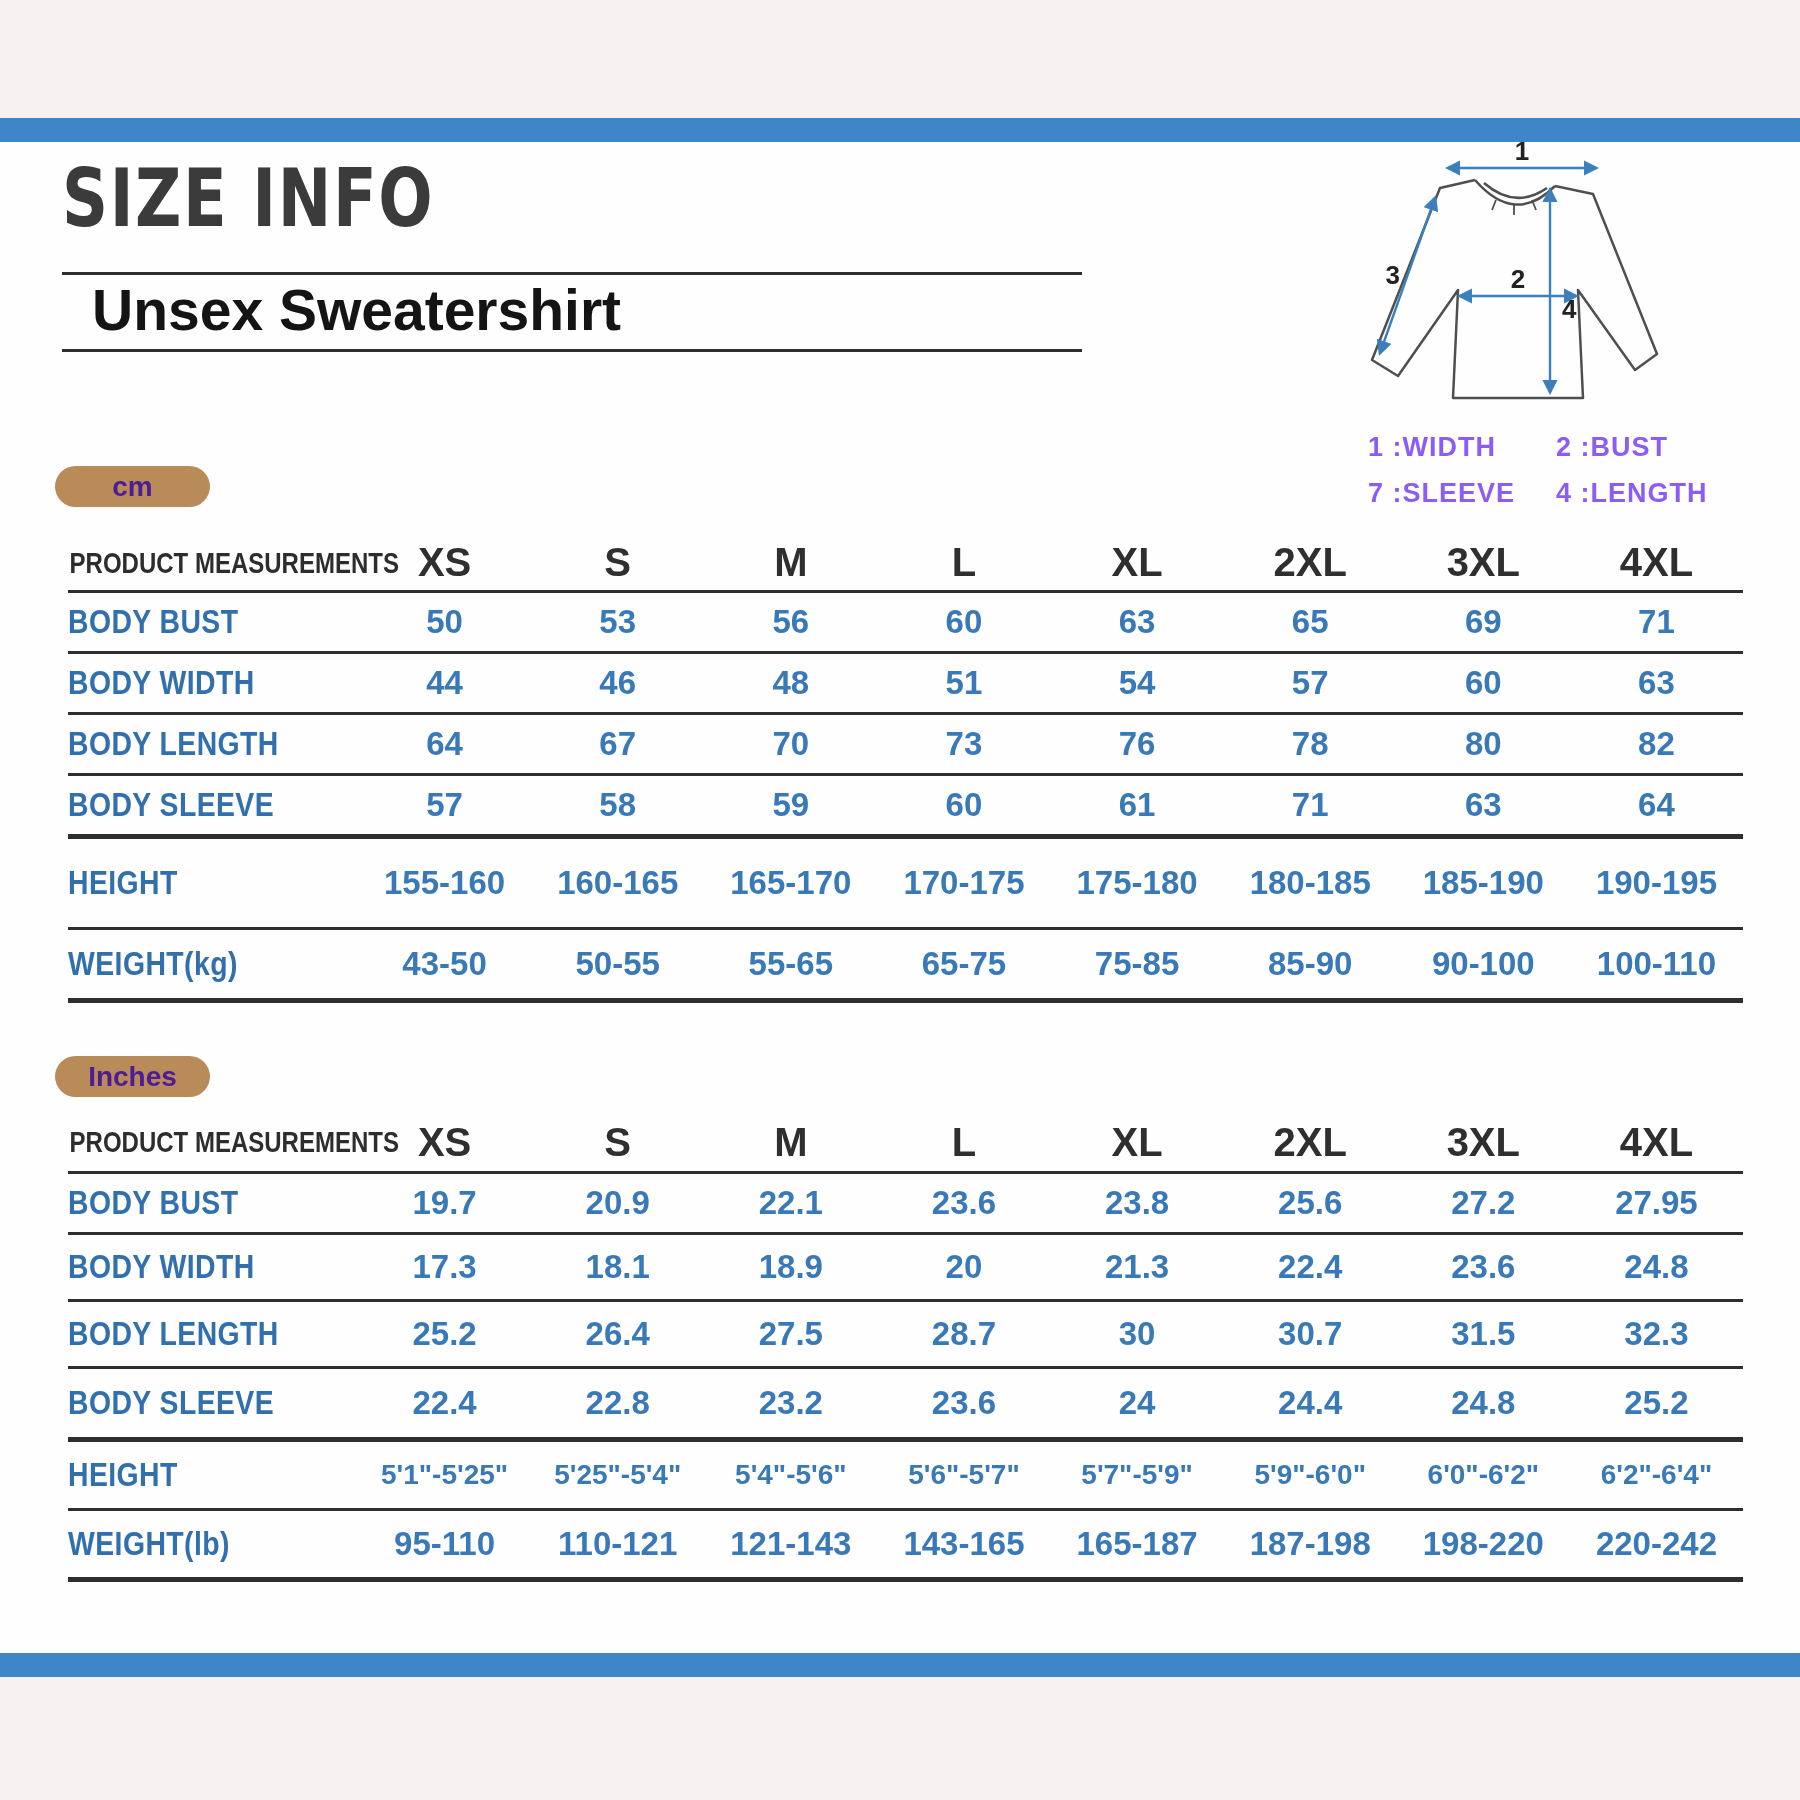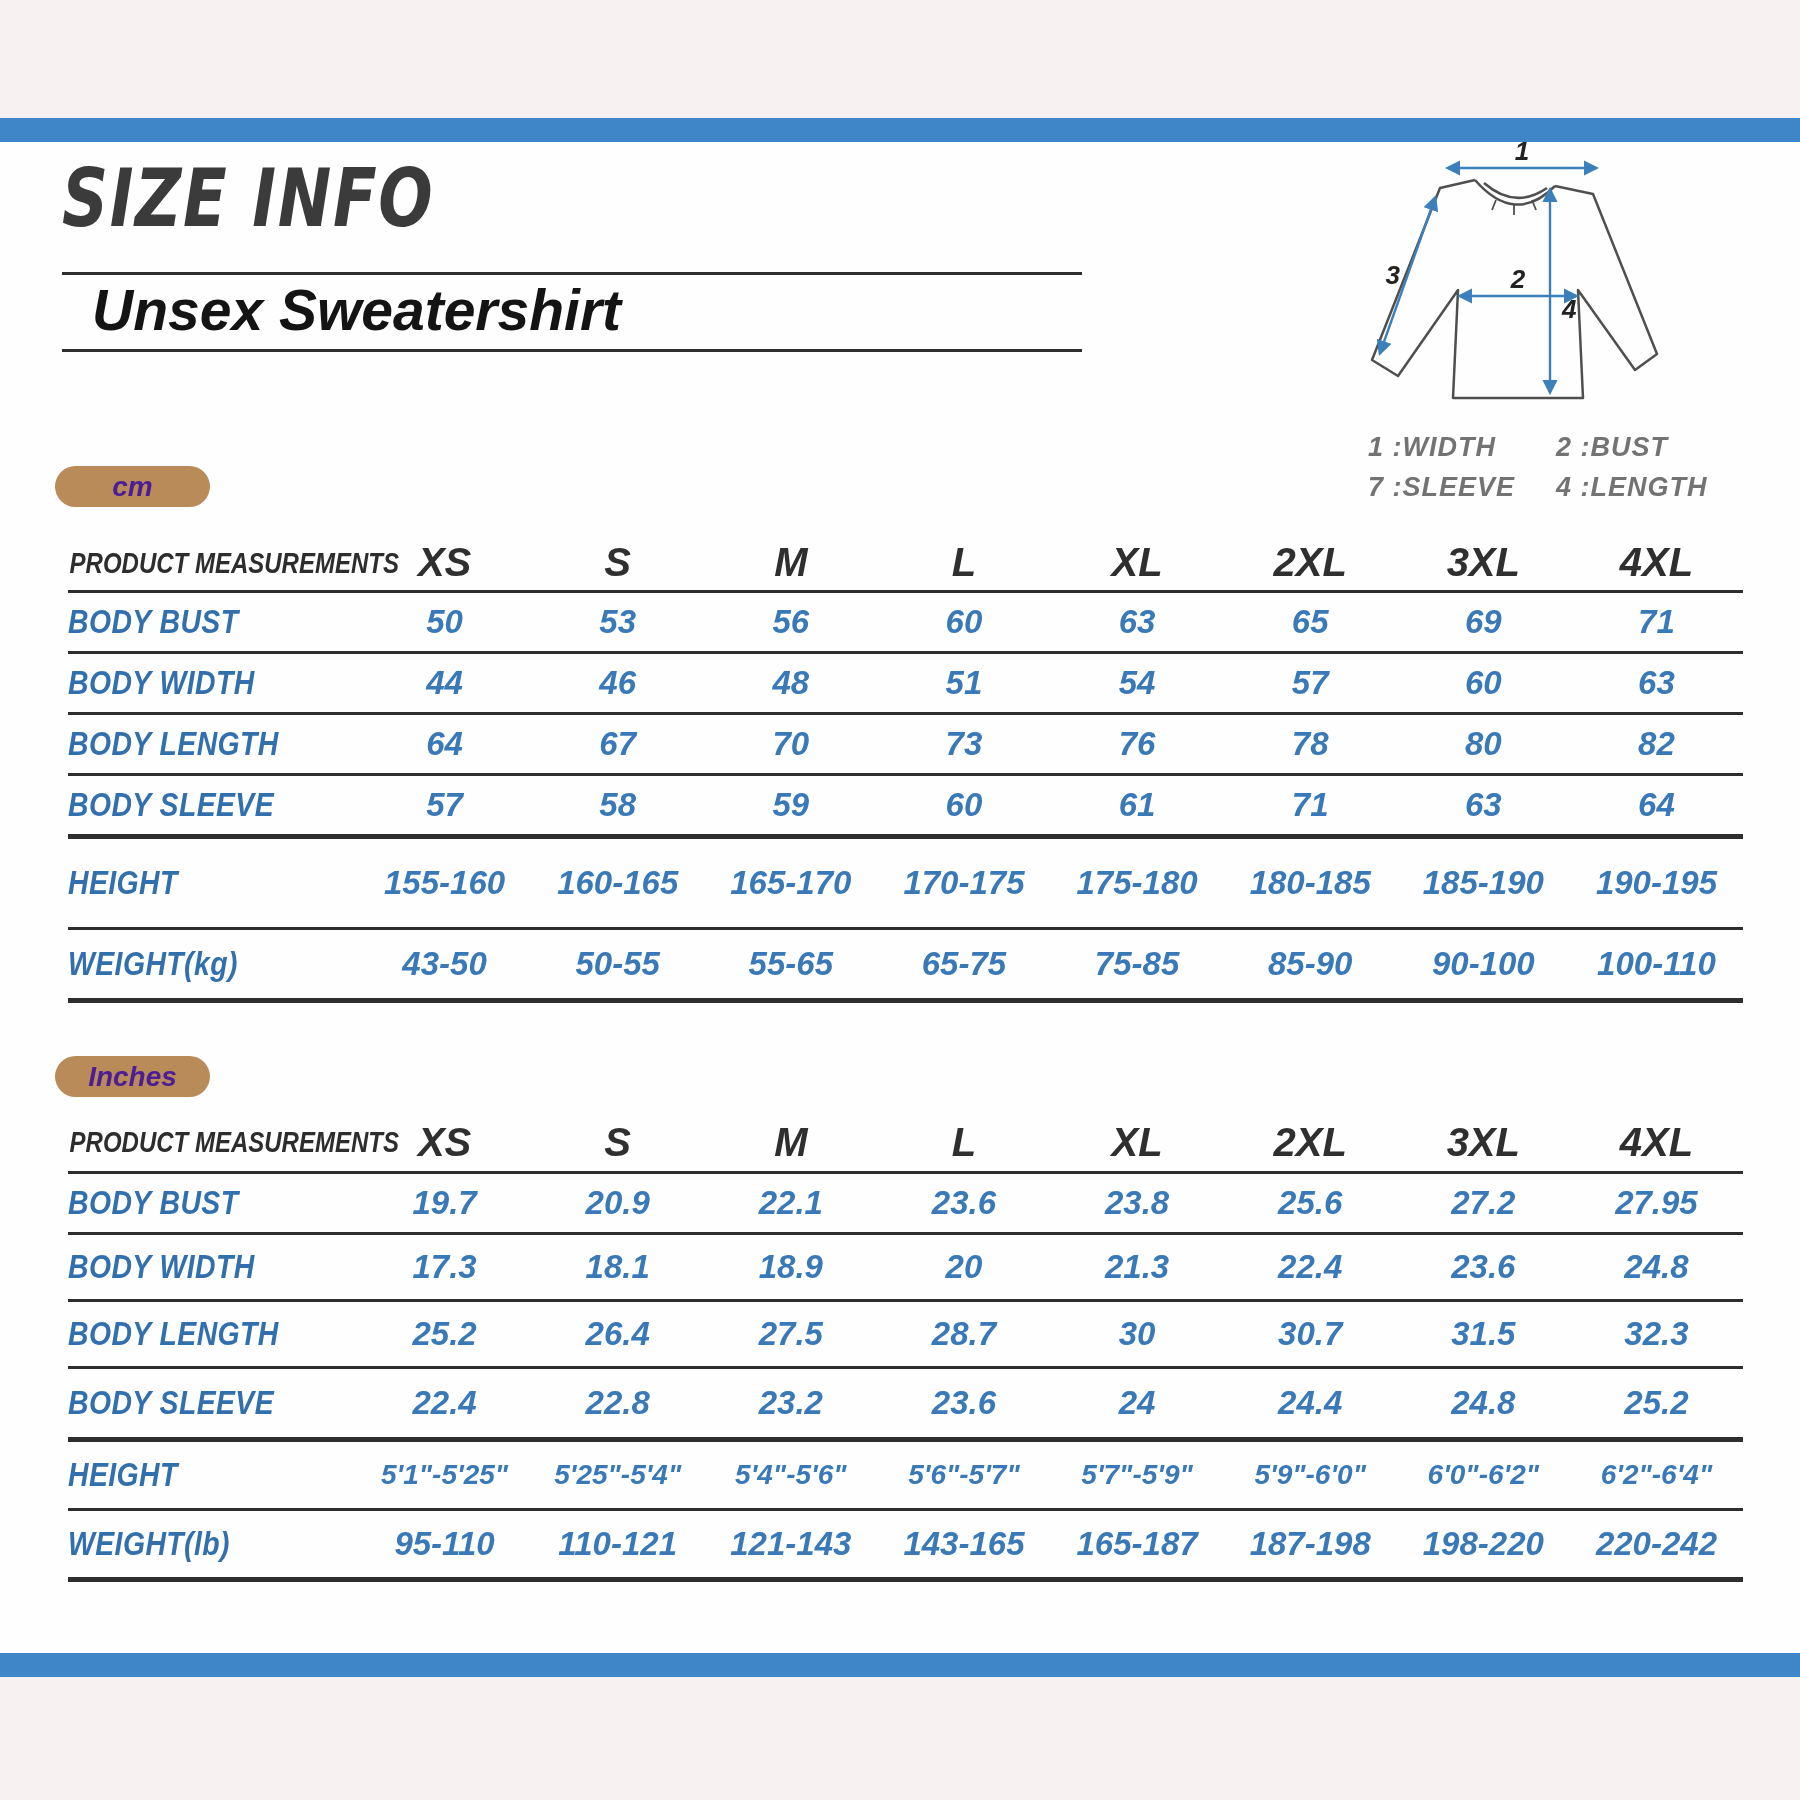--- a/index.html
+++ b/index.html
@@ -1,33 +1,33 @@
 <!DOCTYPE html>
 <html><head>
 <meta charset="utf-8">
 <style>
   html,body{margin:0;padding:0;}
   body{font-family:"Liberation Sans",sans-serif;}
-  .page{position:relative;width:1800px;height:1800px;background:#f7f2f1;overflow:hidden;font-style:italic;}
+  .page{position:relative;width:1800px;height:1800px;background:#f7f2f1;overflow:hidden;}
   .content{position:absolute;left:0;top:142px;width:1800px;height:1511px;background:#fefefe;}
   .accent-bar{position:absolute;left:0;width:1800px;height:24px;background:#3e86c7;}
   .bar-top{top:118px;}
   .bar-bottom{top:1653px;}
 
   
   .size-info-title{position:absolute;left:62px;top:152px;font-family:"DejaVu Sans","Liberation Sans",sans-serif;
     font-size:80px;font-weight:bold;color:#3b3b3b;letter-spacing:2px;transform:scaleX(0.80);transform-origin:left top;white-space:nowrap;}
   .divider{position:absolute;left:62px;width:1020px;height:3px;background:#2e2e2e;}
   .div1{top:272px;} .div2{top:349px;}
   .product-name{position:absolute;left:92px;top:277px;font-size:57px;font-weight:bold;color:#141414;white-space:nowrap;}
 
   
   .sweater-svg{position:absolute;left:1300px;top:128px;width:400px;height:300px;}
-  .legend{position:absolute;left:1368px;top:432px;display:grid;grid-template-columns:188px auto;row-gap:9px;
-    font-size:27px;font-weight:bold;color:#737373;letter-spacing:1px;white-space:nowrap;}
+  .legend{position:absolute;left:1368px;top:432px;display:grid;grid-template-columns:188px auto;row-gap:15px;
+    font-size:27px;font-weight:bold;color:#8b5cf6;letter-spacing:1px;white-space:nowrap;}
 
   
   .unit-badge{position:absolute;left:55px;width:155px;height:41px;background:#b88b58;border-radius:21px;
     display:flex;align-items:center;justify-content:center;color:#4c1d95;font-size:28px;font-weight:bold;}
   .badge-cm{top:466px;} .badge-in{top:1056px;}
 
   
   .stable{position:absolute;left:68px;width:1675px;}
   .t-cm{top:535px;} .t-in{top:1113px;}
   .hrow,.drow{display:grid;grid-template-columns:290px repeat(8,1fr);align-items:center;border-bottom:3px solid #2e2e2e;}

